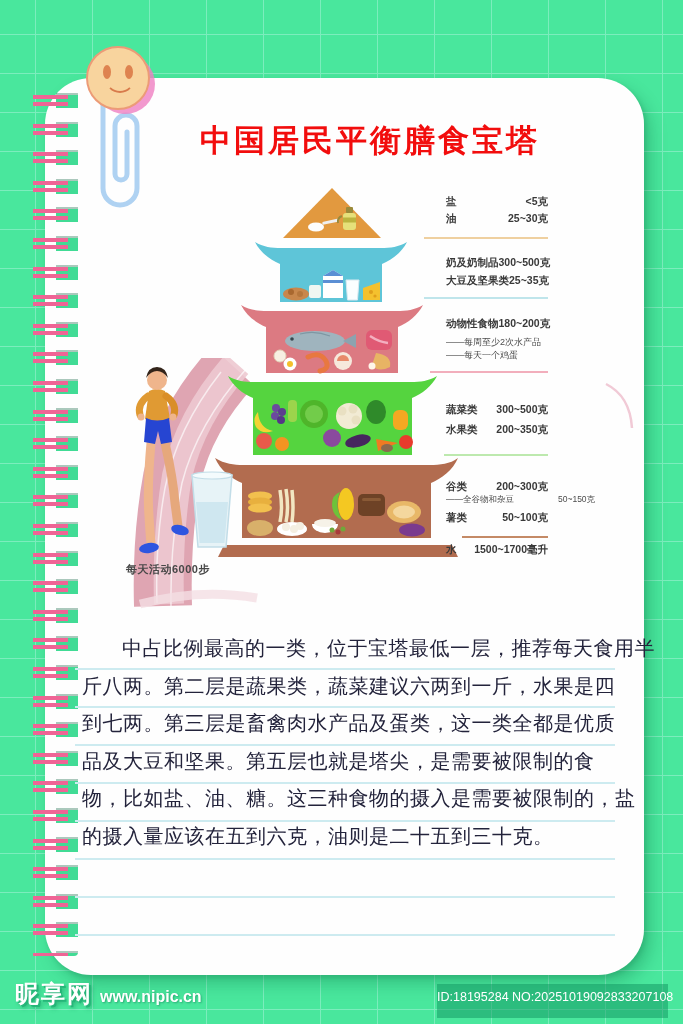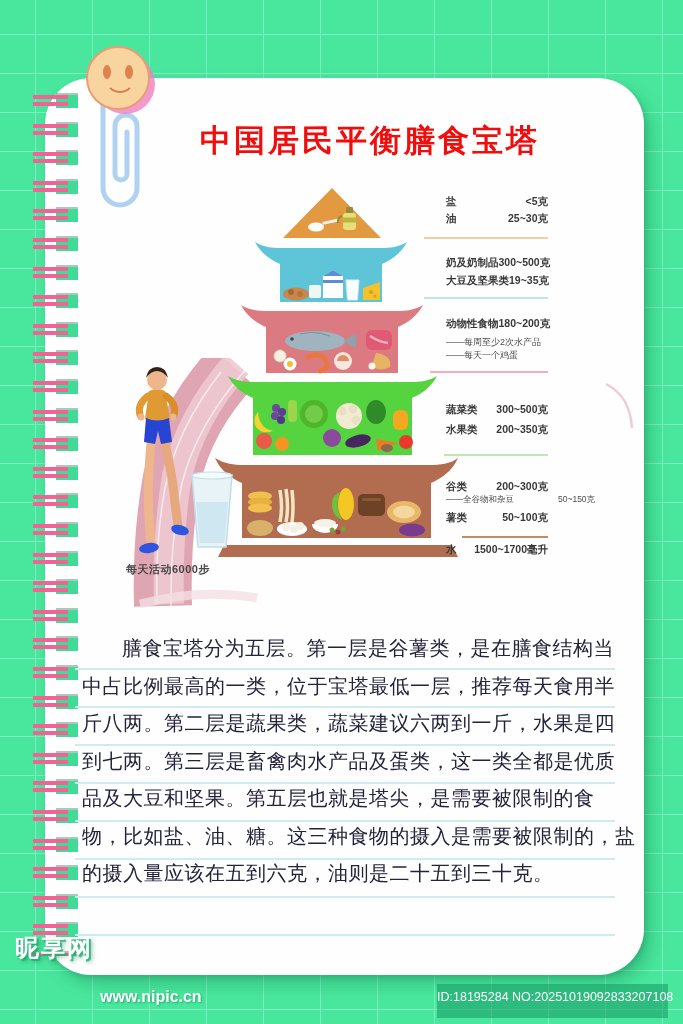--- a/index.html
+++ b/index.html
@@ -59,21 +59,21 @@
   .d4{left:444px;top:454px;width:104px;background:#BDE9AE;}
   .d5{left:462px;top:536px;width:86px;background:#C48A66;}
   .ruled{position:absolute;left:75px;top:632px;width:540px;height:310px;
     background:repeating-linear-gradient(to bottom,transparent 0 36px,#CDEBF0 36px 38px);}
   .para{position:absolute;left:82px;top:630px;width:535px;
     font-family:"DejaVu Serif","Liberation Serif",serif;
     font-size:20px;line-height:37.5px;color:#23233B;letter-spacing:.5px;}
   .para .pline{white-space:nowrap;}
   .para .pline:first-child{text-indent:2em;}
   .pink-swoosh{position:absolute;left:604px;top:382px;}
-  .logo{position:absolute;left:15px;top:932px;font-size:24px;font-weight:900;color:#fff;
+  .logo{position:absolute;left:15px;top:978px;font-size:24px;font-weight:900;color:#fff;
     letter-spacing:2px;text-shadow:2px 2px 0 rgba(34,178,118,.85),3px 3px 4px rgba(15,120,80,.5);}
   .siteurl{position:absolute;left:100px;top:988px;font-size:16px;font-weight:bold;color:#fff;
     text-shadow:1px 1px 2px rgba(20,130,88,.6);}
   .idbox{position:absolute;left:437px;top:984px;width:231px;height:34px;line-height:26px;
     background:rgba(16,148,95,.50);color:#fff;font-size:12.5px;text-align:center;white-space:nowrap;}
 </style>
 </head>
 <body>
 
 <div class="canvas">
@@ -223,21 +223,21 @@
     <span>25~30克</span>
   </div>
   <div class="ldiv d1"></div>
 
   <div class="lrow" style="top:256px">
     <span>奶及奶制品</span>
     <span>300~500克</span>
   </div>
   <div class="lrow" style="top:274px">
     <span>大豆及坚果类</span>
-    <span>19~35克</span>
+    <span>25~35克</span>
   </div>
   <div class="ldiv d2"></div>
 
   <div class="lrow" style="top:317px">
     <span>动物性食物</span>
     <span>180~200克</span>
   </div>
   <div class="lnote" style="top:336px">——每周至少2次水产品</div>
   <div class="lnote" style="top:349px">——每天一个鸡蛋</div>
   <div class="ldiv d3"></div>
@@ -265,21 +265,20 @@
     <span>50~100克</span>
   </div>
   <div class="ldiv d5"></div>
 
   <div class="lrow" style="top:543px">
     <span>水</span>
     <span>1500~1700毫升</span>
   </div>
 
   <div class="para">
-    <div class="pline">膳食宝塔分为五层。第一层是谷薯类，是在膳食结构当</div>
     <div class="pline">中占比例最高的一类，位于宝塔最低一层，推荐每天食用半</div>
     <div class="pline">斤八两。第二层是蔬果类，蔬菜建议六两到一斤，水果是四</div>
     <div class="pline">到七两。第三层是畜禽肉水产品及蛋类，这一类全都是优质</div>
     <div class="pline">品及大豆和坚果。第五层也就是塔尖，是需要被限制的食</div>
     <div class="pline">物，比如盐、油、糖。这三种食物的摄入是需要被限制的，盐</div>
     <div class="pline">的摄入量应该在五到六克，油则是二十五到三十克。</div>
   </div>
 
   <svg class="pink-swoosh" width="34" height="48" viewBox="0 0 34 48">
     <path d="M2 2 Q26 14 28 46" stroke="#F1CAD6" stroke-width="2.5" fill="none"></path>

